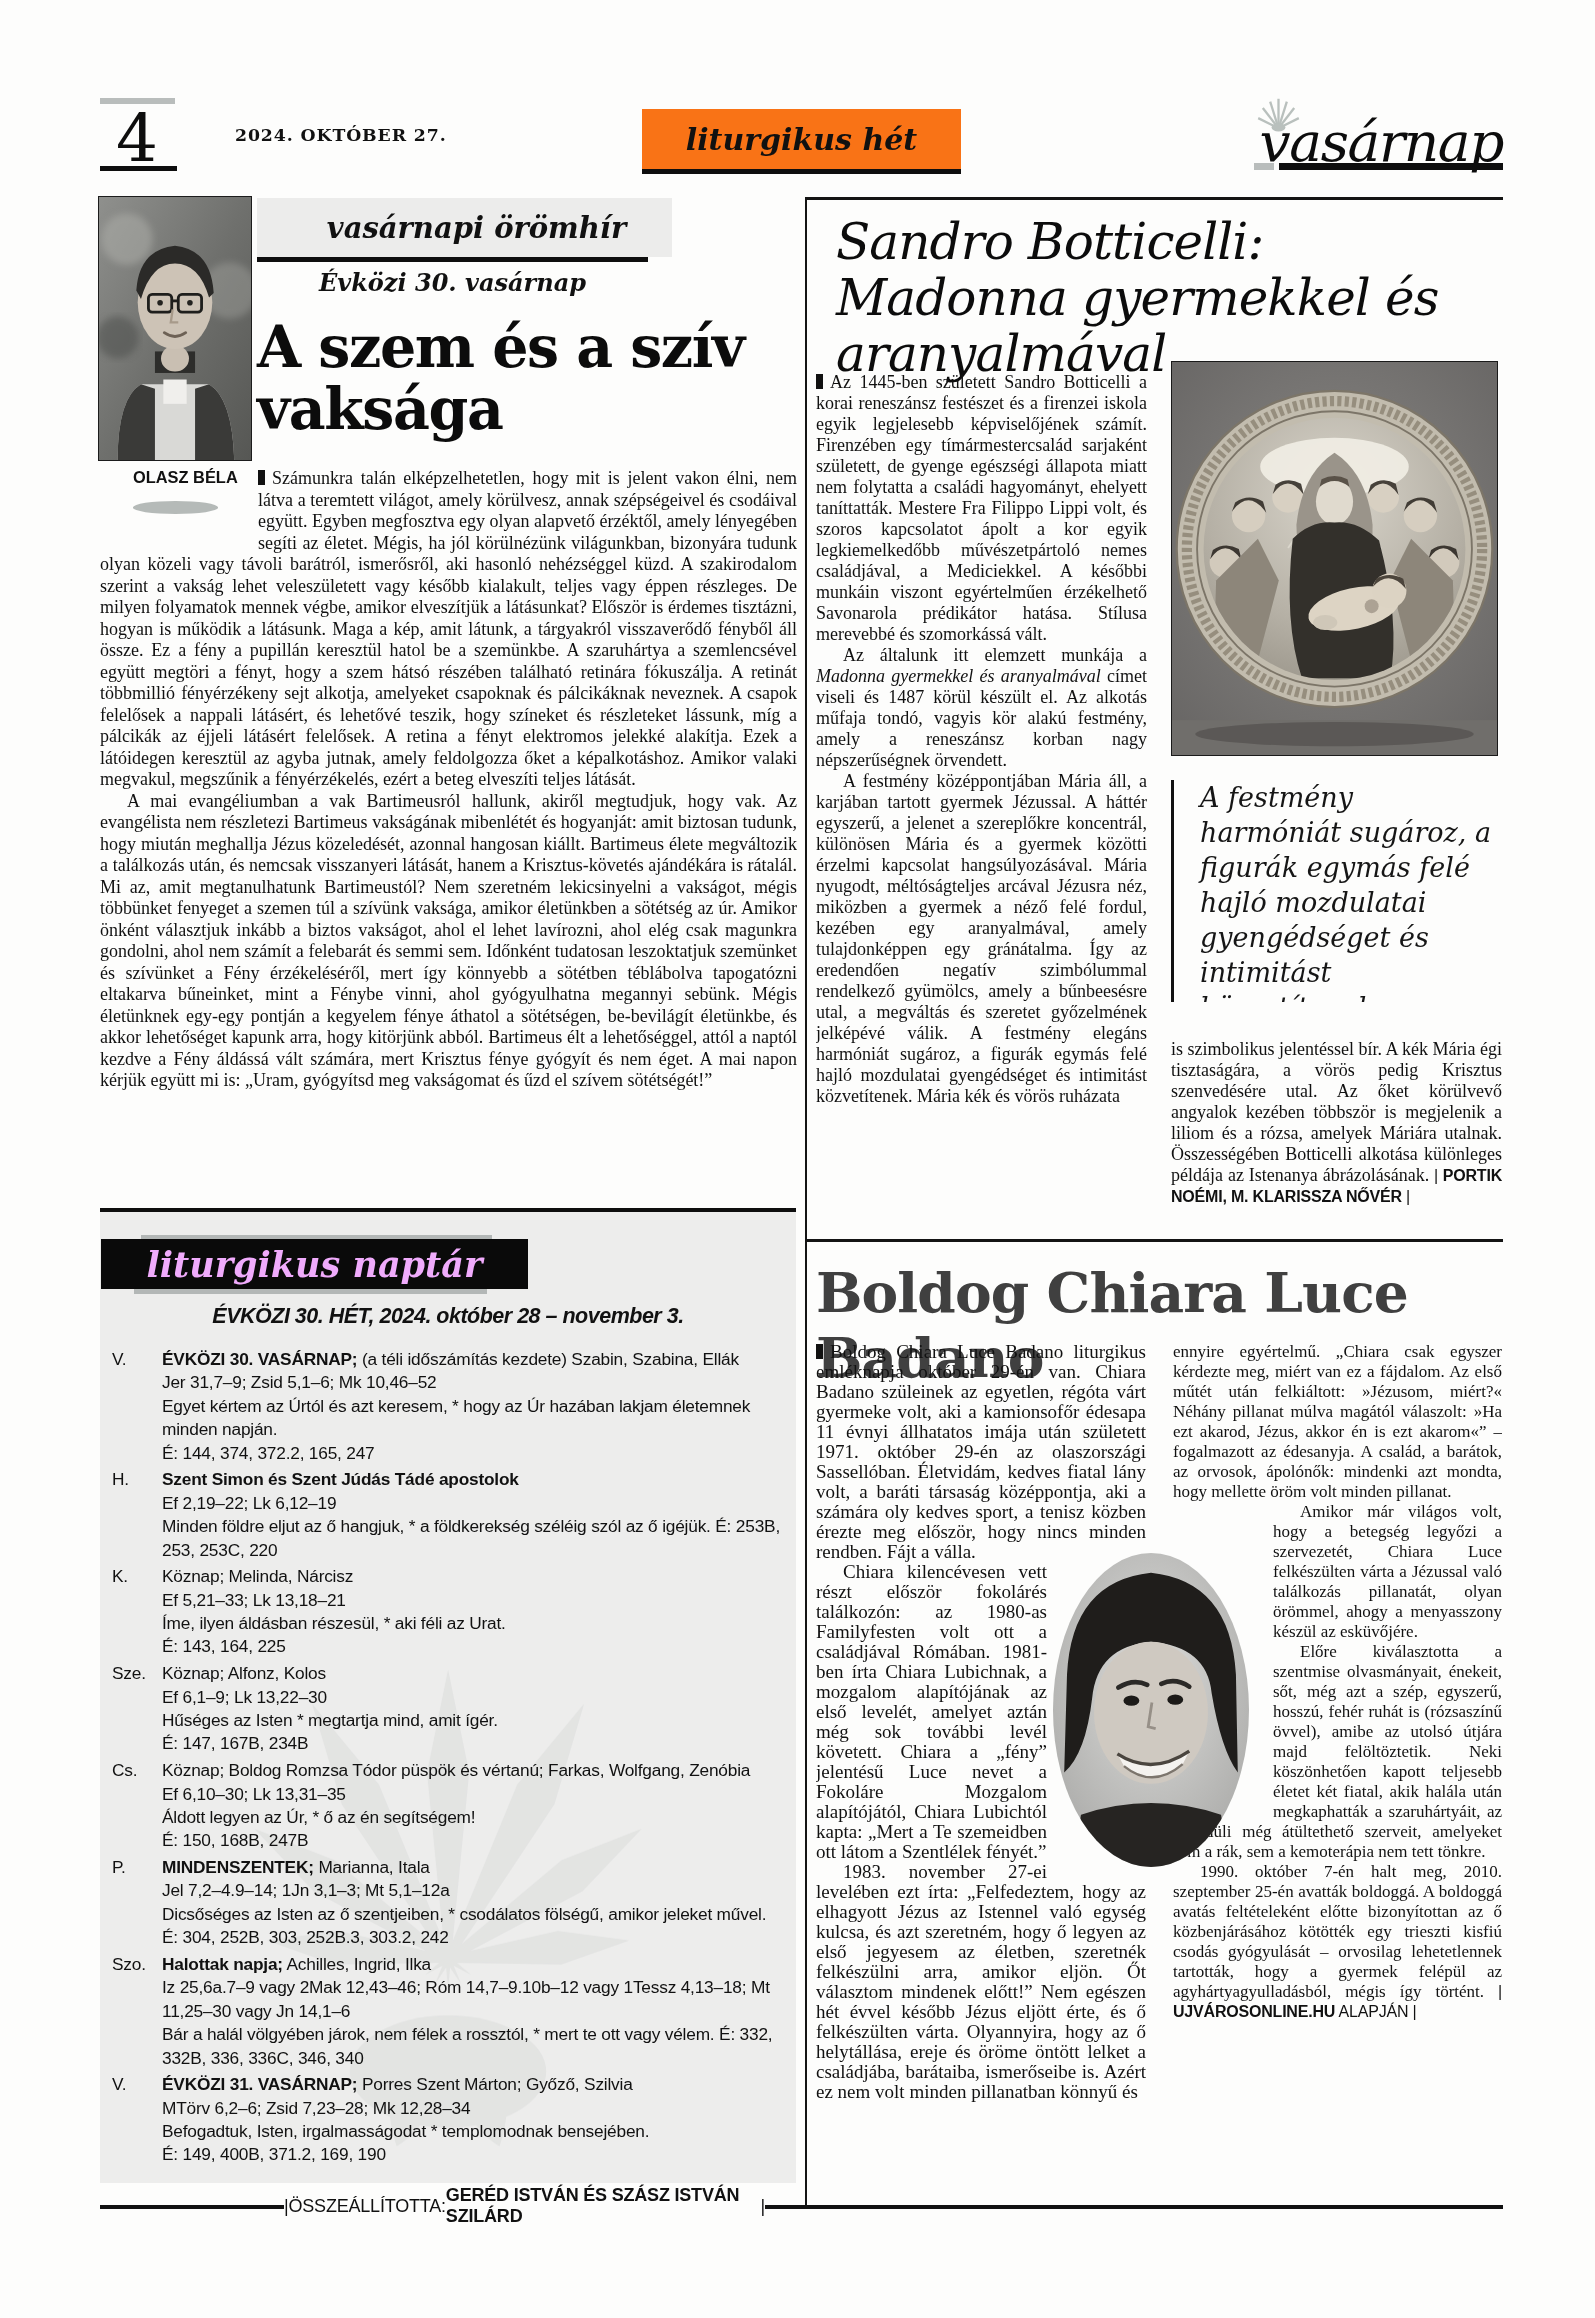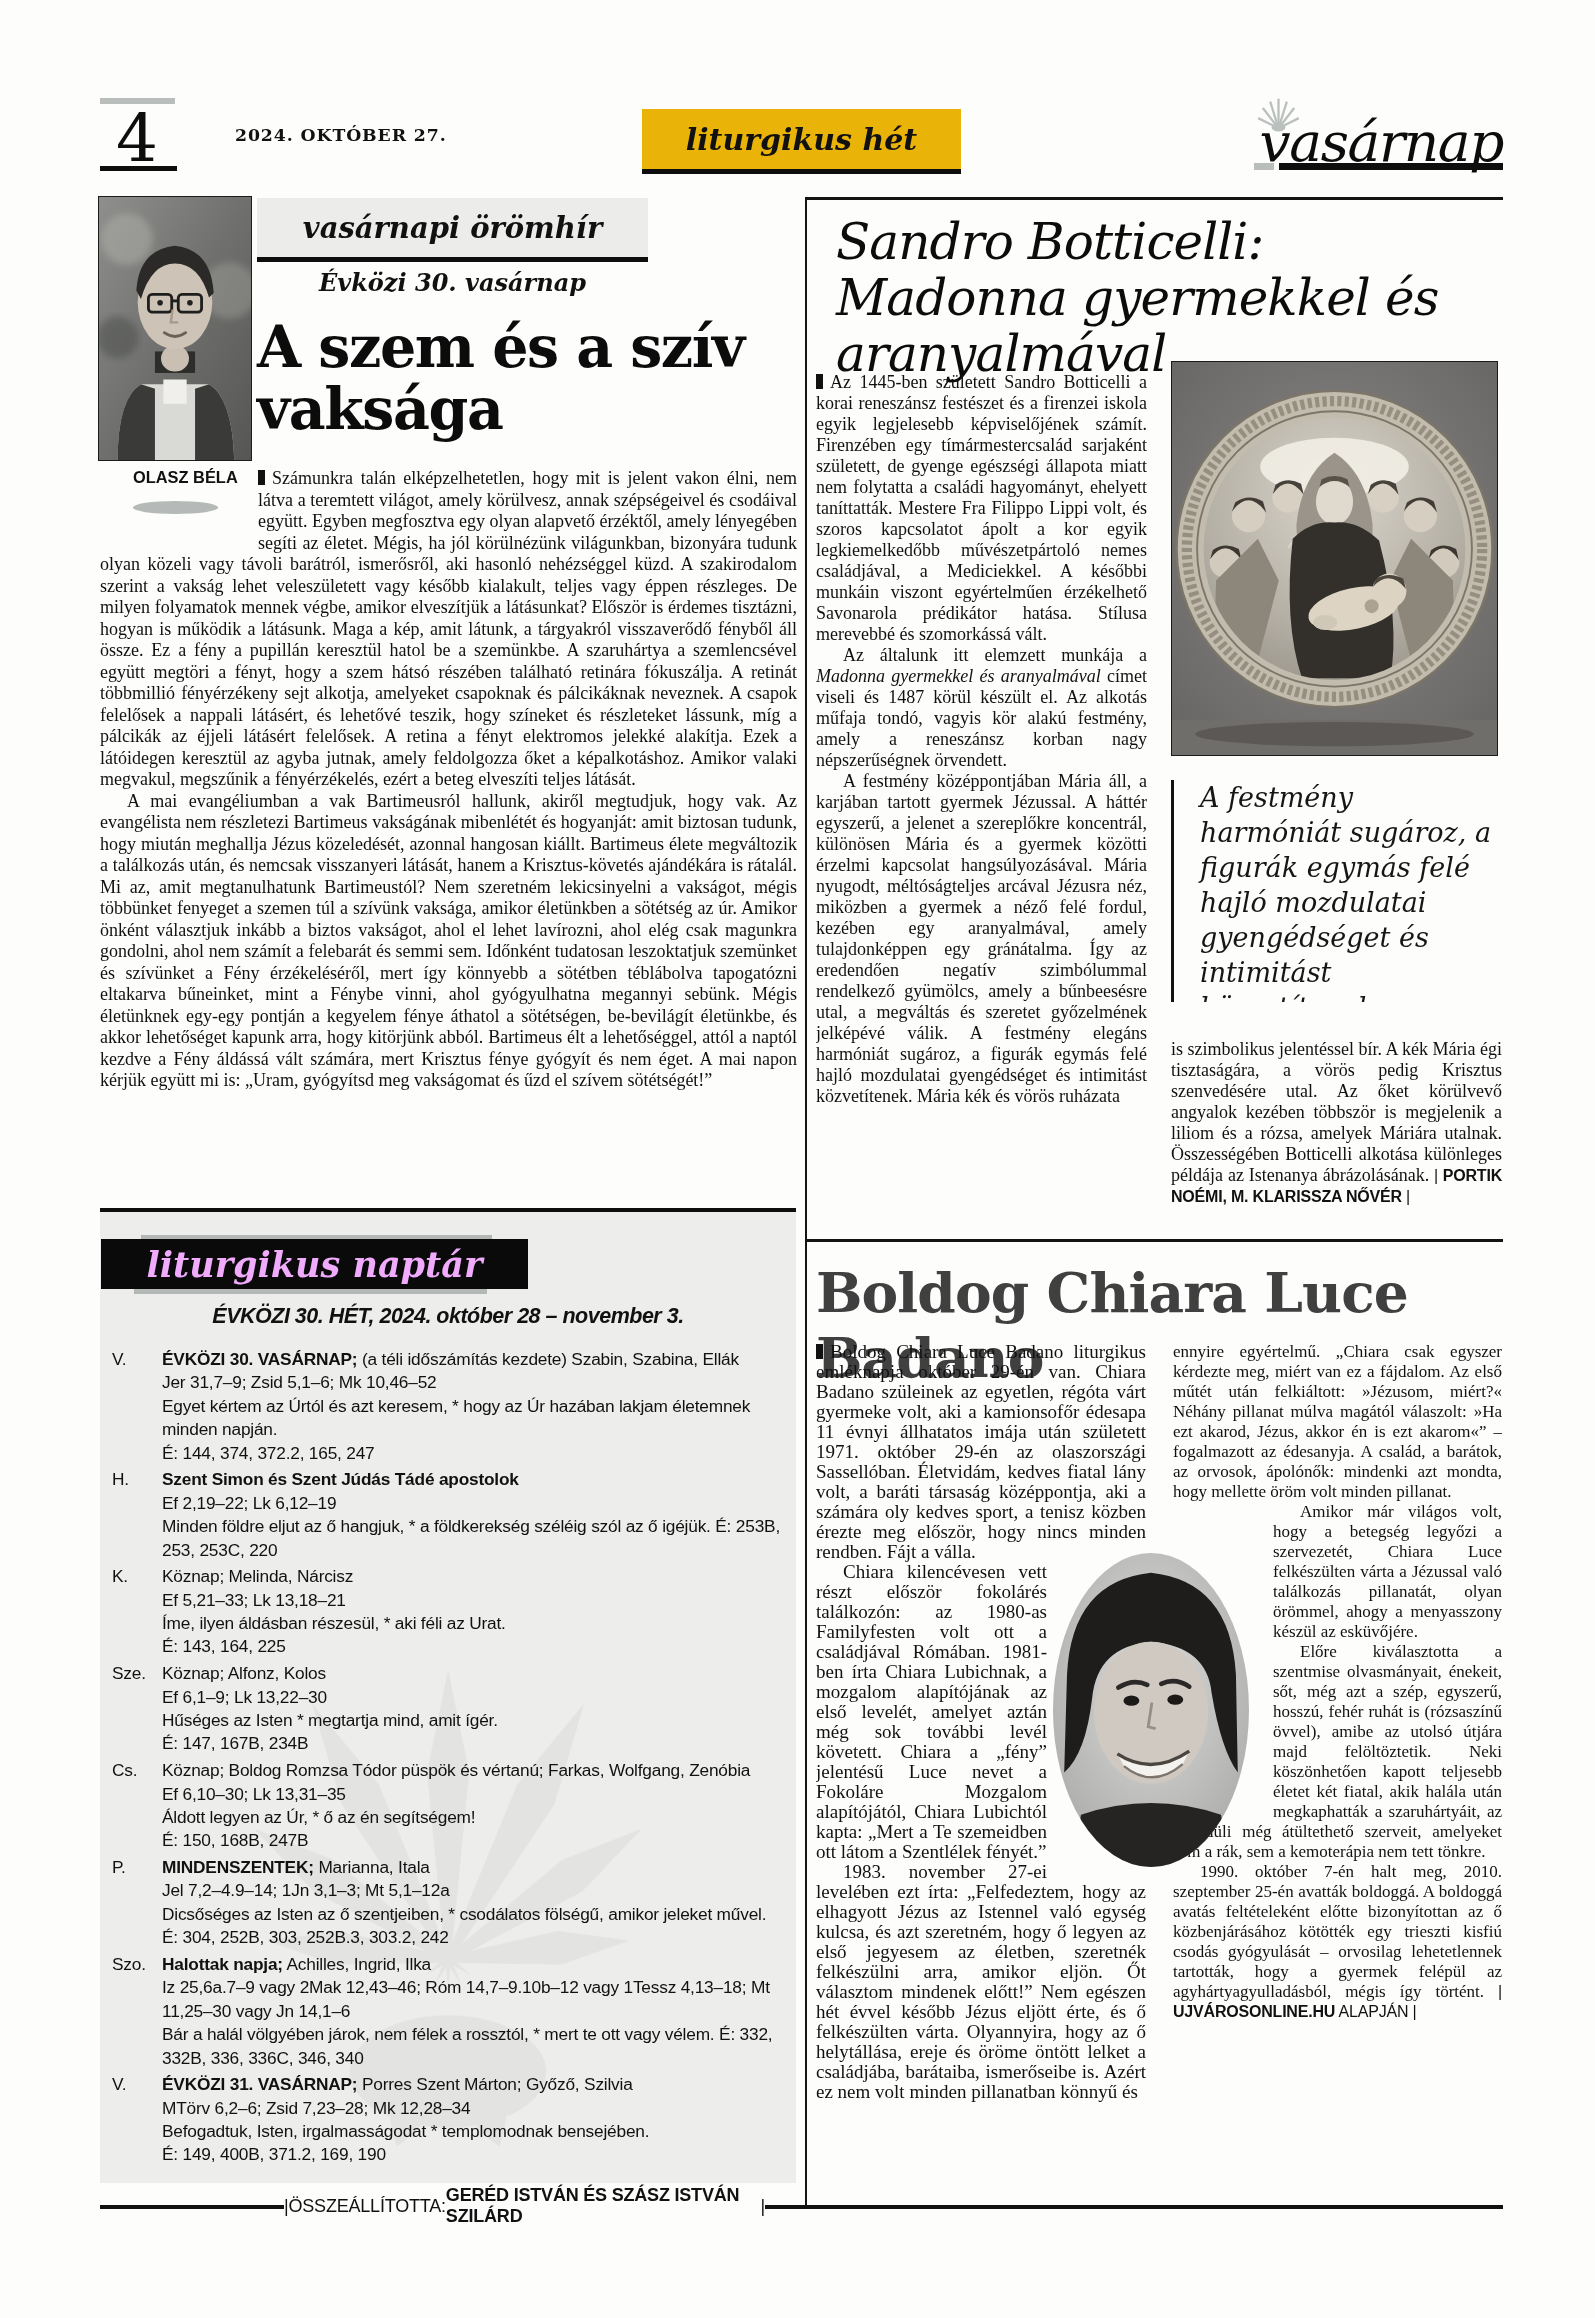--- a/index.html
+++ b/index.html
@@ -9,35 +9,35 @@
     font-family:"Liberation Serif","DejaVu Serif",serif;
     overflow:hidden;
   }
   .abs { position:absolute; }
 
   
   .hdr-graybar { left:100px; top:98px; width:75px; height:6px; background:#b9bdbc; }
   .hdr-pagenum { left:116px; top:100px; width:65px; font:400 66px "DejaVu Serif",serif; color:#0e0e0e; }
   .hdr-blackbar { left:100px; top:166px; width:77px; height:5.1px; background:#0e0e0e; }
   .hdr-date { left:211px; top:125px; font:700 17.3px "DejaVu Serif",serif; letter-spacing:0.9px;margin-left:24px; }
-  .hdr-section { left:642px; top:109px; width:319px; height:60px; background:#eab308;
+  .hdr-section { left:642px; top:109px; width:319px; height:60px; background:#f97316;
     display:flex; align-items:center; justify-content:center;
     font:700 italic 30px "DejaVu Serif",serif; }
   .hdr-section-rule { left:642px; top:169px; width:319px; height:5.1px; background:#0e0e0e; }
   .masthead { left:1243px; top:110px; width:260px; text-align:right;
     font:400 italic 55px "DejaVu Serif",serif; letter-spacing:-1.4px; color:#0c0c0c; }
   .masthead-rule { left:1279px; top:163px; width:224px; height:7px; background:#0e0e0e; }
   .masthead-gray { left:1254px; top:163px; width:19.6px; height:7px; background:#b9bdbc; }
   .sun-icon { left:1256px; top:96px; width:45px; height:36px; }
 
   
   .priest-photo { left:98px; top:196px; width:152px; height:263px; border:1.4px solid #1c1c1c; }
   .kicker-box { left:257px; top:198px; width:391px; height:59px; background:#ececeb;
     display:flex; align-items:center; justify-content:center;
-    font:700 italic 29px "DejaVu Serif",serif; }
+    font:700 italic 29px "DejaVu Serif",serif;padding-left:24px; }
   .kicker-rule { left:257px; top:257px; width:391px; height:4.7px; background:#0e0e0e; }
   .gospel-subtitle { left:257px; top:268px; width:391px; text-align:center;
     font:700 italic 24px "DejaVu Serif",serif; }
   .gospel-title { left:257px; top:316px; width:537px;
     font:700 57px/62px "DejaVu Serif",serif; letter-spacing:-1.4px; color:#0c0c0c; }
   .gospel-body { left:100px; top:468px; width:697px; height:738px; overflow:hidden;
     font-size:18px; line-height:21.5px; text-align:justify; }
   .author-block { float:left; width:158px; height:71px; }
   .author-name { padding-left:33px; font:700 16.4px "Liberation Sans","DejaVu Sans",sans-serif; letter-spacing:0px; }
   .author-ellipse { width:85px; height:12.6px; background:#b5bab8; border-radius:50%; margin:14px 0 0 33px; }

